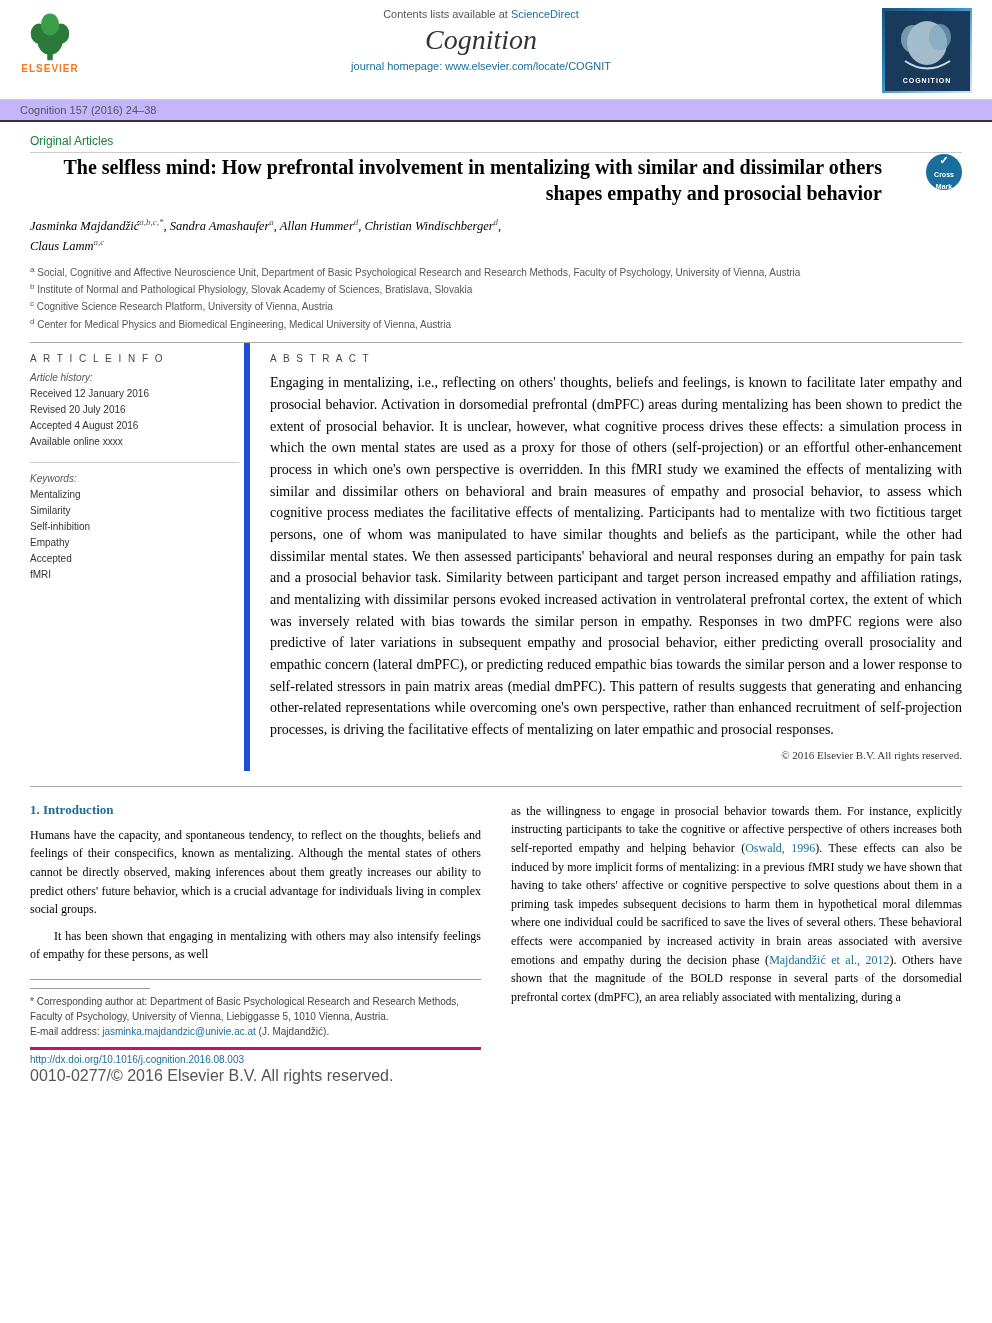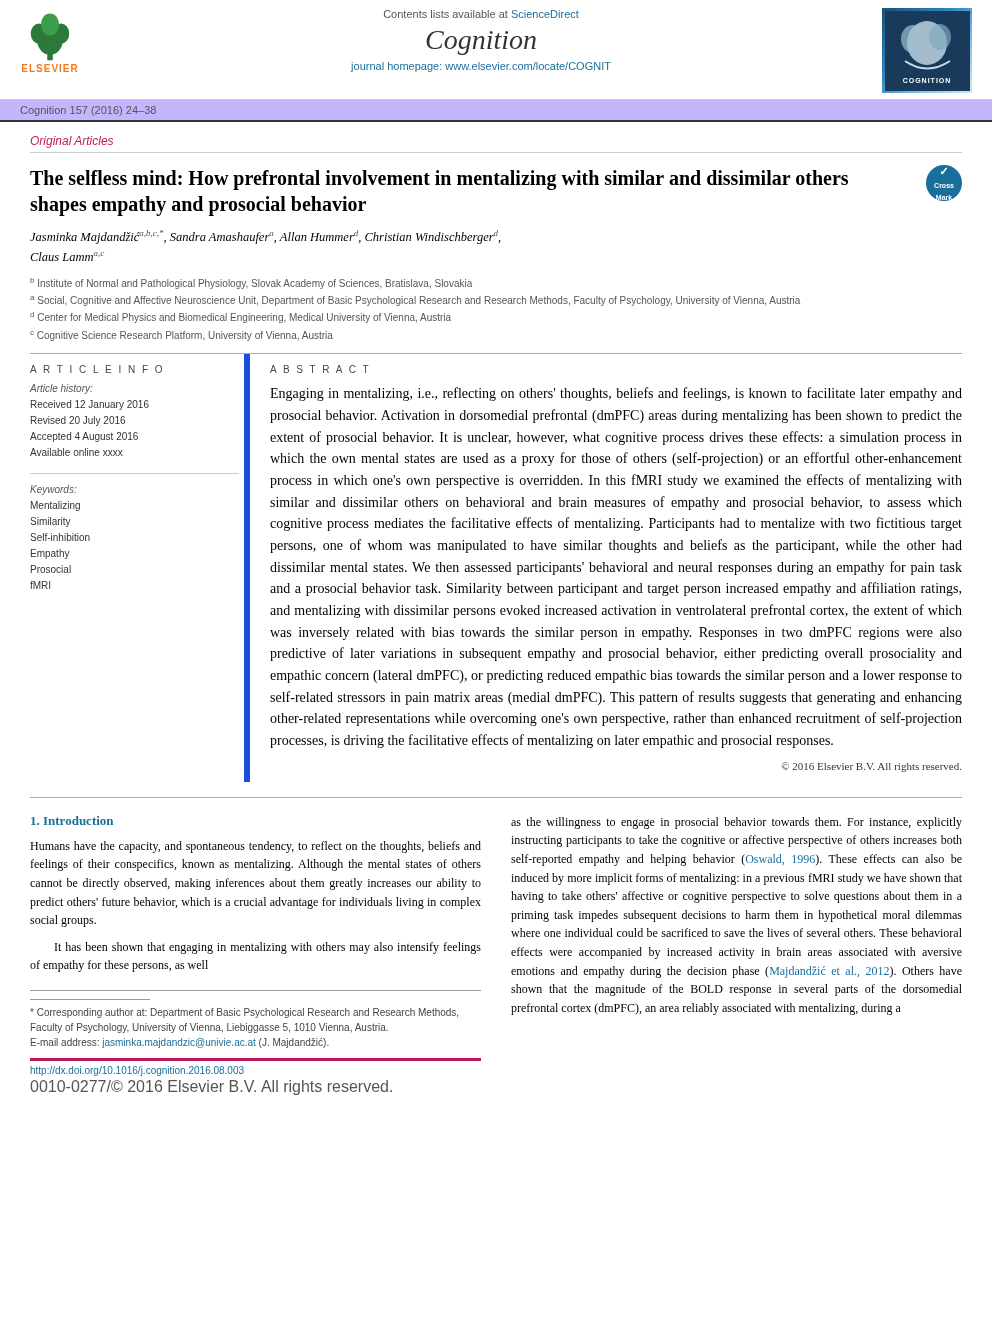--- a/index.html
+++ b/index.html
@@ -104,34 +104,34 @@
       border-bottom: 2px solid #333;
       text-align: left;
     }
     
     .main-content {
       padding: 12px 30px 20px 30px;
     }
     .article-type {
       font-size: 12px;
       font-family: Arial, sans-serif;
-      color: #be185d;
-      font-style: italic;
-      margin-bottom: 12px;
+      color: #15803d;
+      margin-bottom: 1px;
       border-bottom: 1px solid #ccc;
       padding-bottom: 4px;
     }
     .article-title {
       font-size: 20px;
       font-family: 'Times New Roman', Times, serif;
       color: #000;
       font-weight: bold;
       line-height: 1.3;
       margin-bottom: 10px;
       padding-right: 80px;
+      text-align: right;
     }
     .crossmark-circle {
       width: 36px;
       height: 36px;
       border-radius: 50%;
       background: #1a6e9c;
       display: flex;
       align-items: center;
       justify-content: center;
       color: #fff;
@@ -379,24 +379,24 @@
     <div class="authors-line">
       <span class="author-name">Jasminka Majdandžić</span><span class="author-sup">a,b,c,*</span><span class="author-sep">, </span>
       <span class="author-name">Sandra Amashaufer</span><span class="author-sup">a</span><span class="author-sep">, </span>
       <span class="author-name">Allan Hummer</span><span class="author-sup">d</span><span class="author-sep">, </span>
       <span class="author-name">Christian Windischberger</span><span class="author-sup">d</span><span class="author-sep">,</span>
       <br>
       <span class="author-name">Claus Lamm</span><span class="author-sup">a,c</span>
     </div>
 
     <div class="affiliations">
+      <div class="affiliation-line"><sup class="affil-sup">a</sup> Social, Cognitive and Affective Neuroscience Unit, Department of Basic Psychological Research and Research Methods, Faculty of Psychology, University of Vienna, Austria</div>
       <div class="affiliation-line"><sup class="affil-sup">b</sup> Institute of Normal and Pathological Physiology, Slovak Academy of Sciences, Bratislava, Slovakia</div>
-      <div class="affiliation-line"><sup class="affil-sup">a</sup> Social, Cognitive and Affective Neuroscience Unit, Department of Basic Psychological Research and Research Methods, Faculty of Psychology, University of Vienna, Austria</div>
+      <div class="affiliation-line"><sup class="affil-sup">c</sup> Cognitive Science Research Platform, University of Vienna, Austria</div>
       <div class="affiliation-line"><sup class="affil-sup">d</sup> Center for Medical Physics and Biomedical Engineering, Medical University of Vienna, Austria</div>
-      <div class="affiliation-line"><sup class="affil-sup">c</sup> Cognitive Science Research Platform, University of Vienna, Austria</div>
     </div>
 
     <div class="info-section">
 
       <div class="article-info">
         <div class="info-heading">A R T I C L E   I N F O</div>
 
         <div class="article-history">
           <div class="history-label">Article history:</div>
           <div class="history-item">Received 12 January 2016</div>
@@ -406,21 +406,21 @@
         </div>
 
         <div style="border-top: 1px solid #ccc; margin: 8px 0;"></div>
 
         <div class="keywords-section">
           <div class="kw-label">Keywords:</div>
           <div class="kw-item">Mentalizing</div>
           <div class="kw-item">Similarity</div>
           <div class="kw-item">Self-inhibition</div>
           <div class="kw-item">Empathy</div>
-          <div class="kw-item">Prosocial</div>
+          <div class="kw-item">Accepted</div>
           <div class="kw-item">fMRI</div>
         </div>
       </div>
 
       <div class="abstract-section">
         <div class="abstract-heading">A B S T R A C T</div>
         <div class="abstract-text">
           <p>Engaging in mentalizing, i.e., reflecting on others' thoughts, beliefs and feelings, is known to facilitate later empathy and prosocial behavior. Activation in dorsomedial prefrontal (dmPFC) areas during mentalizing has been shown to predict the extent of prosocial behavior. It is unclear, however, what cognitive process drives these effects: a simulation process in which the own mental states are used as a proxy for those of others (self-projection) or an effortful other-enhancement process in which one's own perspective is overridden. In this fMRI study we examined the effects of mentalizing with similar and dissimilar others on behavioral and brain measures of empathy and prosocial behavior, to assess which cognitive process mediates the facilitative effects of mentalizing. Participants had to mentalize with two fictitious target persons, one of whom was manipulated to have similar thoughts and beliefs as the participant, while the other had dissimilar mental states. We then assessed participants' behavioral and neural responses during an empathy for pain task and a prosocial behavior task. Similarity between participant and target person increased empathy and affiliation ratings, and mentalizing with dissimilar persons evoked increased activation in ventrolateral prefrontal cortex, the extent of which was inversely related with bias towards the similar person in empathy. Responses in two dmPFC regions were also predictive of later variations in subsequent empathy and prosocial behavior, either predicting overall prosociality and empathic concern (lateral dmPFC), or predicting reduced empathic bias towards the similar person and a lower response to self-related stressors in pain matrix areas (medial dmPFC). This pattern of results suggests that generating and enhancing other-related representations while overcoming one's own perspective, rather than enhanced recruitment of self-projection processes, is driving the facilitative effects of mentalizing on later empathic and prosocial responses.</p>
         </div>
         <div class="copyright-line">© 2016 Elsevier B.V. All rights reserved.</div>

